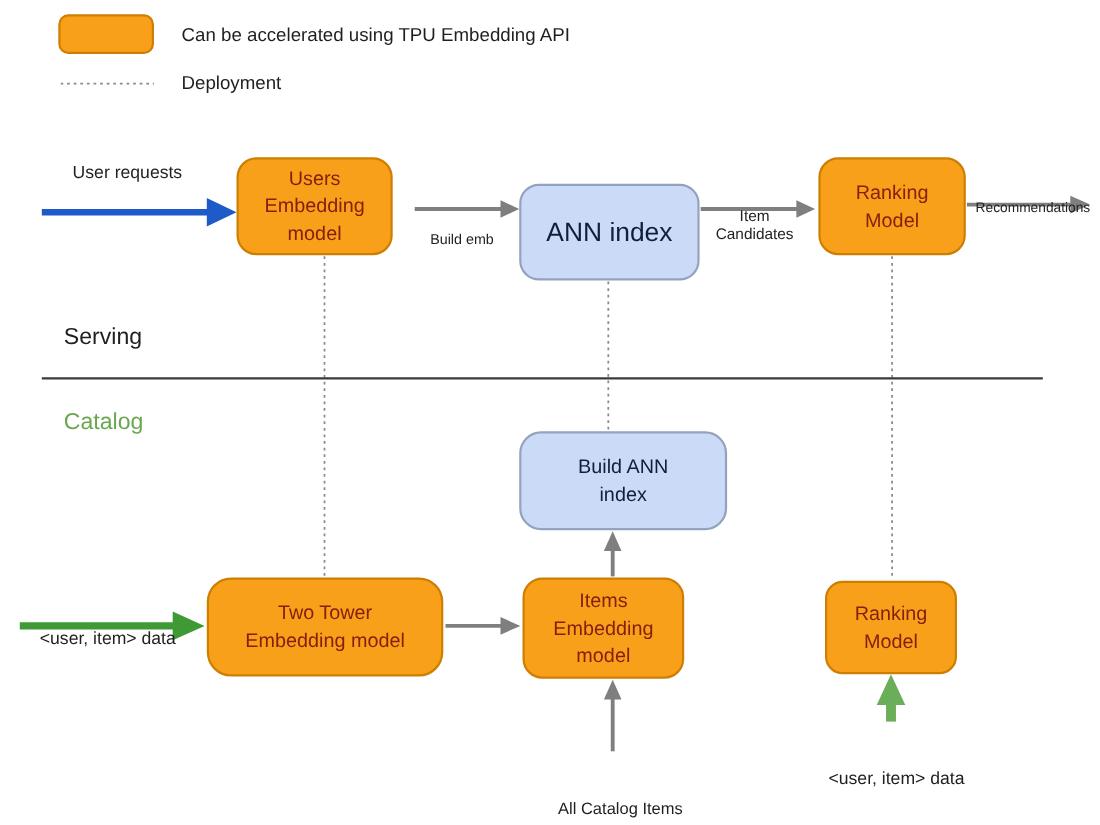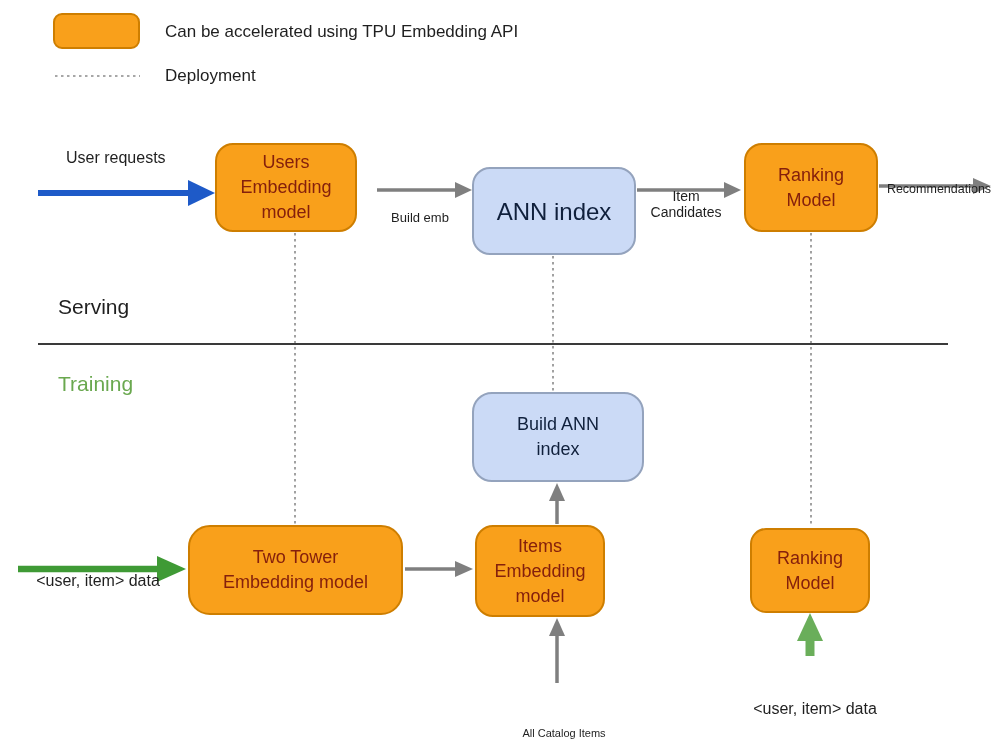--- a/index.html
+++ b/index.html
@@ -52,29 +52,29 @@
   }
   #legend-tpu-label{left:165px;top:22px;font-size:17px;}
   #legend-deployment-label{left:165px;top:66px;font-size:17px;}
   #user-requests-label{left:66px;top:149px;font-size:16px;}
   #serving-label{left:58px;top:295px;font-size:21px;text-align:right;}
   #training-label{left:58px;top:372px;font-size:21px;color:var(--training-green);}
   #user-emb-label{left:420px;top:169px;font-size:13px;}
   #item-candidates-label{left:686px;top:147px;font-size:14px;line-height:16px;}
   #recommendations-label{left:939px;top:141px;font-size:12.5px;white-space:nowrap;}
   #user-item-data-left-label{left:98px;top:531px;font-size:16px;white-space:nowrap;}
-  #all-catalog-items-label{left:564px;top:686px;font-size:11px;white-space:nowrap;}
+  #all-catalog-items-label{left:564px;top:686px;font-size:15px;white-space:nowrap;}
   #user-item-data-right-label{left:815px;top:659px;font-size:16px;white-space:nowrap;}
 
   #users-embedding-box{left:215px;top:143px;width:142px;height:89px;}
   #ann-index-box{left:472px;top:143px;width:164px;height:88px;font-size:24px;margin-top:24px;}
   #ranking-serving-box{left:744px;top:143px;width:134px;height:89px;}
-  #build-ann-index-box{left:472px;top:392px;width:172px;height:90px;border-radius:20px;}
+  #build-ann-index-box{left:472px;top:392px;width:189px;height:90px;border-radius:20px;}
   #two-tower-box{left:188px;top:525px;width:215px;height:90px;border-radius:22px;}
-  #items-embedding-box{left:475px;top:525px;width:130px;height:92px;}
+  #items-embedding-box{left:475px;top:525px;width:147px;height:92px;}
   #ranking-training-box{left:750px;top:528px;width:120px;height:85px;border-radius:16px;}
 </style>
 </head>
 <body>
 
 <div id="canvas">
 
   <svg id="arrow-layer" viewBox="0 0 1000 750" xmlns="http://www.w3.org/2000/svg">
 
     <g>
@@ -130,21 +130,21 @@
   </svg>
 
   <div id="legend-swatch"></div>
   <div class="lbl" id="legend-tpu-label">Can be accelerated using TPU Embedding API</div>
   <svg style="position:absolute;left:55px;top:72px;" width="85" height="8">
     <line class="dotted" x1="0" y1="4" x2="85" y2="4"></line>
   </svg>
   <div class="lbl" id="legend-deployment-label">Deployment</div>
 
   <div class="lbl" id="serving-label">Serving</div>
-  <div class="lbl" id="training-label">Training</div>
+  <div class="lbl" id="training-label">Catalog</div>
 
   <div class="lbl" id="user-requests-label">User requests</div>
   <div class="lbl centered" id="user-emb-label">Build emb</div>
   <div class="lbl centered" id="item-candidates-label">Item
 Candidates</div>
   <div class="lbl centered" id="recommendations-label">Recommendations</div>
   <div class="lbl centered" id="user-item-data-left-label">&lt;user, item&gt; data</div>
   <div class="lbl centered" id="all-catalog-items-label">All Catalog Items</div>
   <div class="lbl centered" id="user-item-data-right-label">&lt;user, item&gt; data</div>
 

